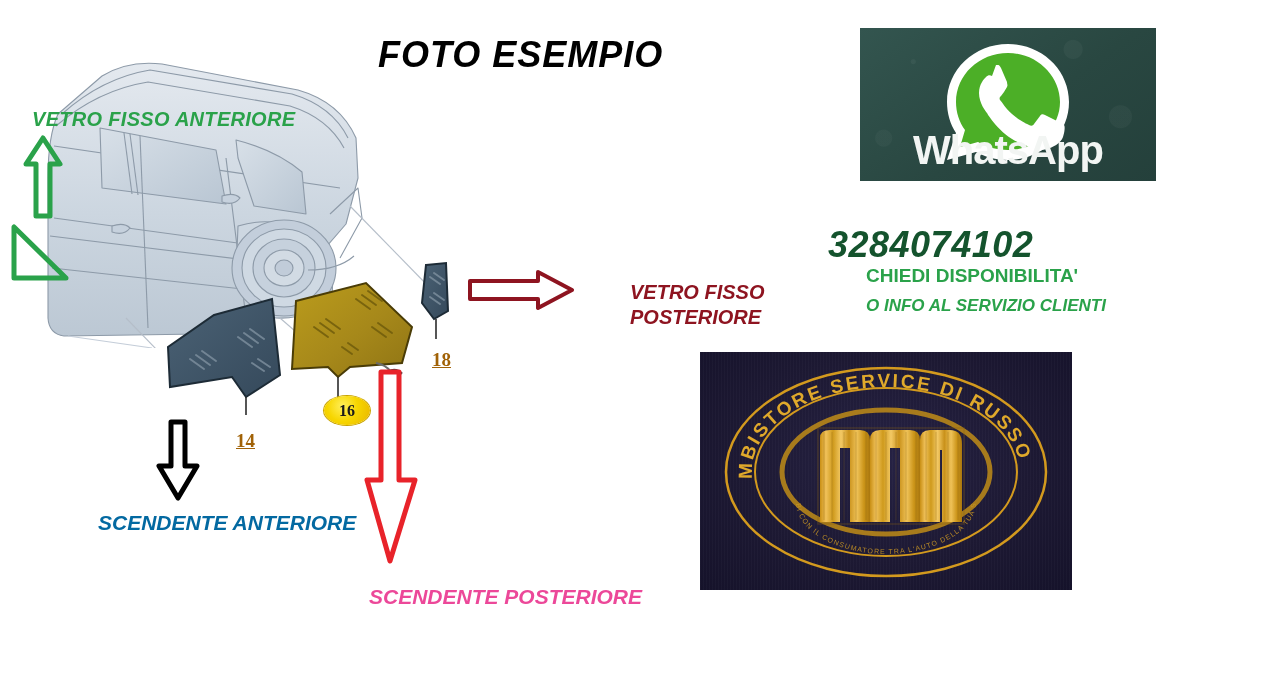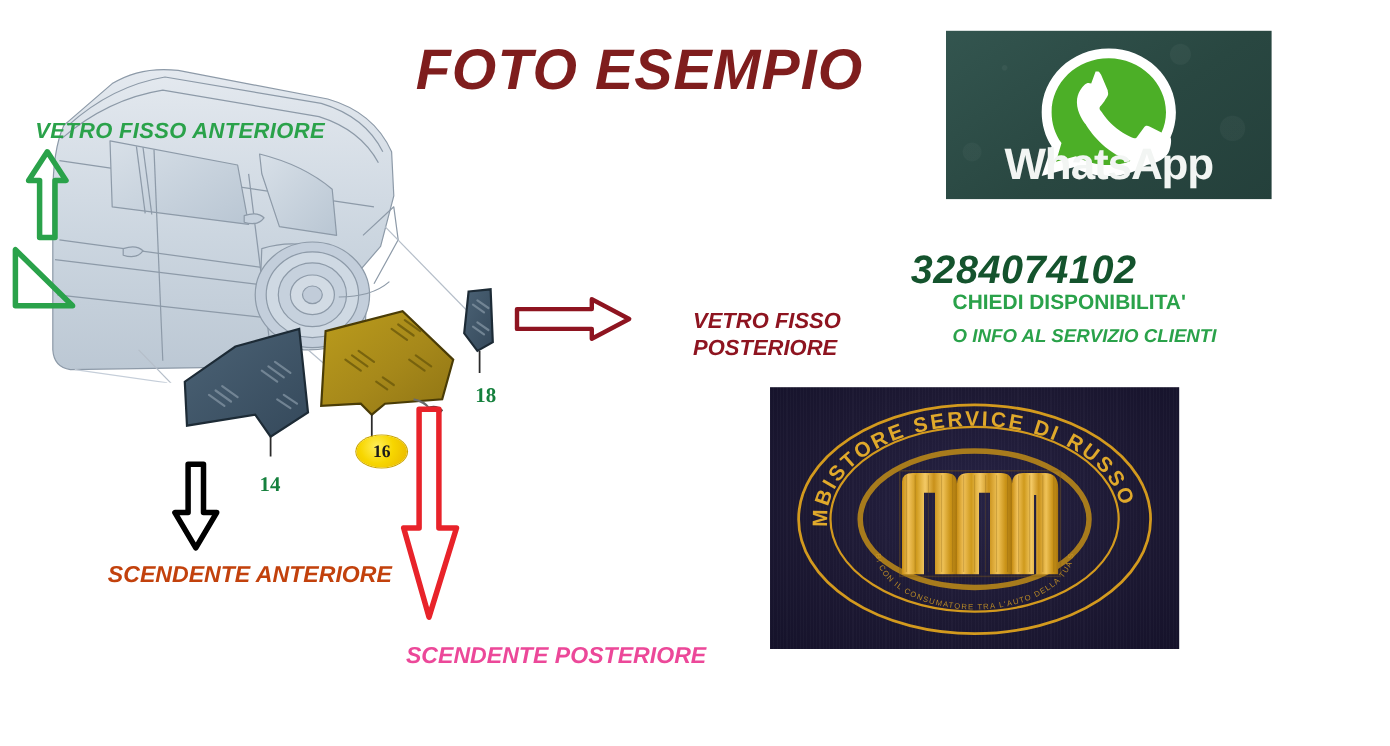--- a/index.html
+++ b/index.html
@@ -14,24 +14,24 @@
     background: #ffffff;
     overflow: hidden;
     font-family: "Liberation Sans", sans-serif;
   }
 
   
   #title {
     position: absolute;
     left: 378px;
     top: 34px;
-    font-size: 52px;
+    font-size: 36px;
     font-weight: bold;
     font-style: italic;
-    color: #7f1d1d;
+    color: #000000;
     letter-spacing: 1px;
     white-space: nowrap;
   }
 
   
   #car-illustration {
     position: absolute;
     left: 40px;
     top: 18px;
     width: 470px;
@@ -46,21 +46,22 @@
     width: 340px;
     height: 200px;
   }
 
   
   .part-num {
     position: absolute;
     font-family: "Liberation Serif", serif;
     font-weight: bold;
     font-size: 19px;
-    color: #15803d;
+    color: #a16207;
+    text-decoration: underline;
   }
   #part-14 { left: 236px; top: 430px; }
   #part-17 { left: 380px; top: 397px; }
   #part-18 { left: 432px; top: 349px; }
 
   #badge-16 {
     position: absolute;
     left: 324px;
     top: 396px;
     width: 46px;
@@ -101,21 +102,21 @@
   }
   #label-vetro-post {
     left: 610px; top: 280px;
     font-size: 20px;
     color: #8e1420;
     line-height: 1.25;
   }
   #label-scend-ant {
     left: 78px; top: 511px;
     font-size: 21px;
-    color: #c2410c;
+    color: #0369a1;
   }
   #label-scend-post {
     left: 349px; top: 585px;
     font-size: 21px;
     color: #ec4899;
   }
 
   
   #whatsapp-box {
     position: absolute;

